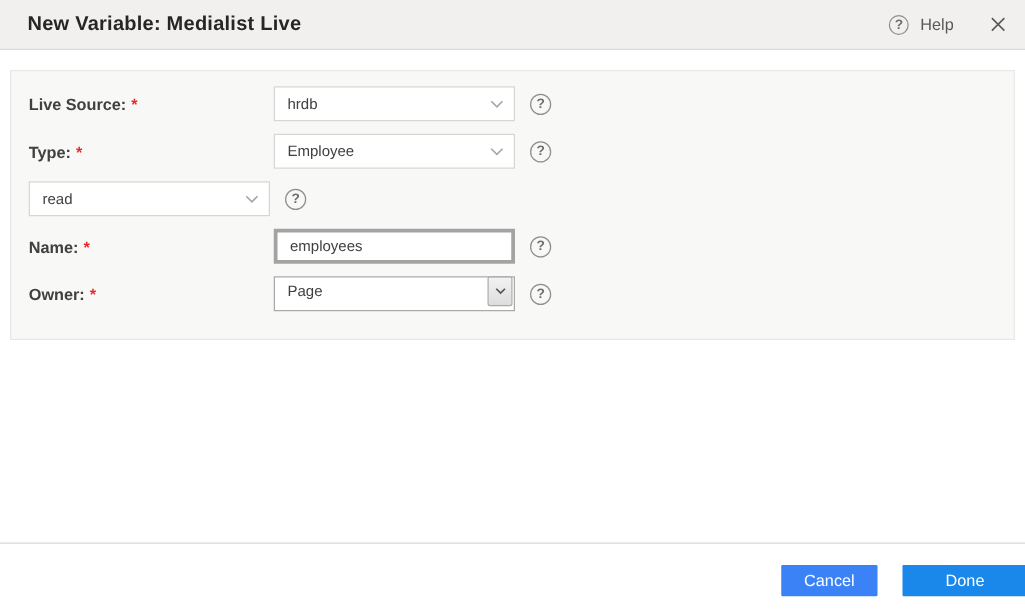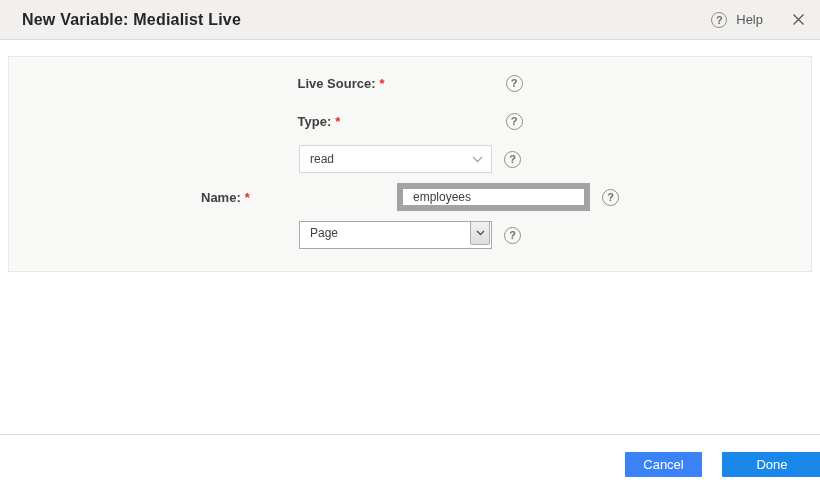--- a/index.html
+++ b/index.html
@@ -35,37 +35,37 @@
     width:16px; height:16px;
   }
 
   
   .panel {
     position:absolute; top:56px; left:8px; width:804px; height:216px;
     background:#f8f8f6;
     border:1px solid #e8e8e6;
     padding:12px 14px 0 14px;
   }
-  .row { display:flex; align-items:center; height:28px; margin-bottom:10px;justify-content:center; }
+  .row { display:flex; align-items:center; height:28px; margin-bottom:10px; }
   .label-col { width:196px; font-size:13px; font-weight:bold; color:#404040; }
   .req { color:#e8282b; margin-left:4px; font-weight:bold; }
 
   .field {
     width:193px; height:28px; background:#ffffff;
     border:1px solid #d6d6d4;
     display:flex; align-items:center;
     font-size:12px; color:#404040;
     padding:0 8px 0 10px;
   }
   .dropdown { cursor:pointer; justify-content:space-between; }
   .chev { display:flex; align-items:center; }
 
   .text-input {
     width:193px; height:28px; background:#ffffff;
-    border:6px solid #a3a3a3;
+    border:3px solid #a3a3a3;
     font-size:12px; color:#404040; padding:0 10px;
     font-family:"Liberation Sans", sans-serif; outline:none;
   }
 
   .native-select {
     width:193px; height:28px; background:#ffffff;
     border:1px solid #a9a9a9;
     display:flex; align-items:center;
     font-size:12px; color:#404040;
     padding:0 1px 4px 10px; cursor:pointer;
@@ -114,25 +114,41 @@
           <path d="M1.5 1.5 L11.5 11.5 M11.5 1.5 L1.5 11.5" stroke="#595959" stroke-width="1.3" fill="none"></path>
         </svg>
     </div>
   </div>
 </div>
 
 <div class="panel">
 
   <div class="row">
     <div class="label-col"><span>Live Source:</span><span class="req">*</span></div>
+    <div class="field dropdown">
+      <span>hrdb</span>
+      <span class="chev">
+          <svg width="11" height="7" viewBox="0 0 11 7">
+            <polyline points="1,1 5.5,5.5 10,1" stroke="#a6a6a6" stroke-width="1.3" fill="none"></polyline>
+          </svg>
+        </span>
+    </div>
     <div class="field-help">?</div>
   </div>
 
   <div class="row">
     <div class="label-col"><span>Type:</span><span class="req">*</span></div>
+    <div class="field dropdown">
+      <span>Employee</span>
+      <span class="chev">
+          <svg width="11" height="7" viewBox="0 0 11 7">
+            <polyline points="1,1 5.5,5.5 10,1" stroke="#a6a6a6" stroke-width="1.3" fill="none"></polyline>
+          </svg>
+        </span>
+    </div>
     <div class="field-help">?</div>
   </div>
 
   <div class="row">
     <div class="field dropdown">
       <span>read</span>
       <span class="chev">
           <svg width="11" height="7" viewBox="0 0 11 7">
             <polyline points="1,1 5.5,5.5 10,1" stroke="#a6a6a6" stroke-width="1.3" fill="none"></polyline>
           </svg>
@@ -141,20 +157,21 @@
     <div class="field-help">?</div>
   </div>
 
   <div class="row">
     <div class="label-col"><span>Name:</span><span class="req">*</span></div>
     <input class="text-input" type="text" value="employees" style="">
     <div class="field-help">?</div>
   </div>
 
   <div class="row">
+    <div class="label-col"><span>Owner:</span><span class="req">*</span></div>
     <div class="native-select">
       <span class="sel-value">Page</span>
       <span class="sel-btn">
           <svg width="9" height="6" viewBox="0 0 9 6">
             <polyline points="1,1 4.5,4.5 8,1" stroke="#555555" stroke-width="1.4" fill="none"></polyline>
           </svg>
         </span>
     </div>
     <div class="field-help">?</div>
   </div>

